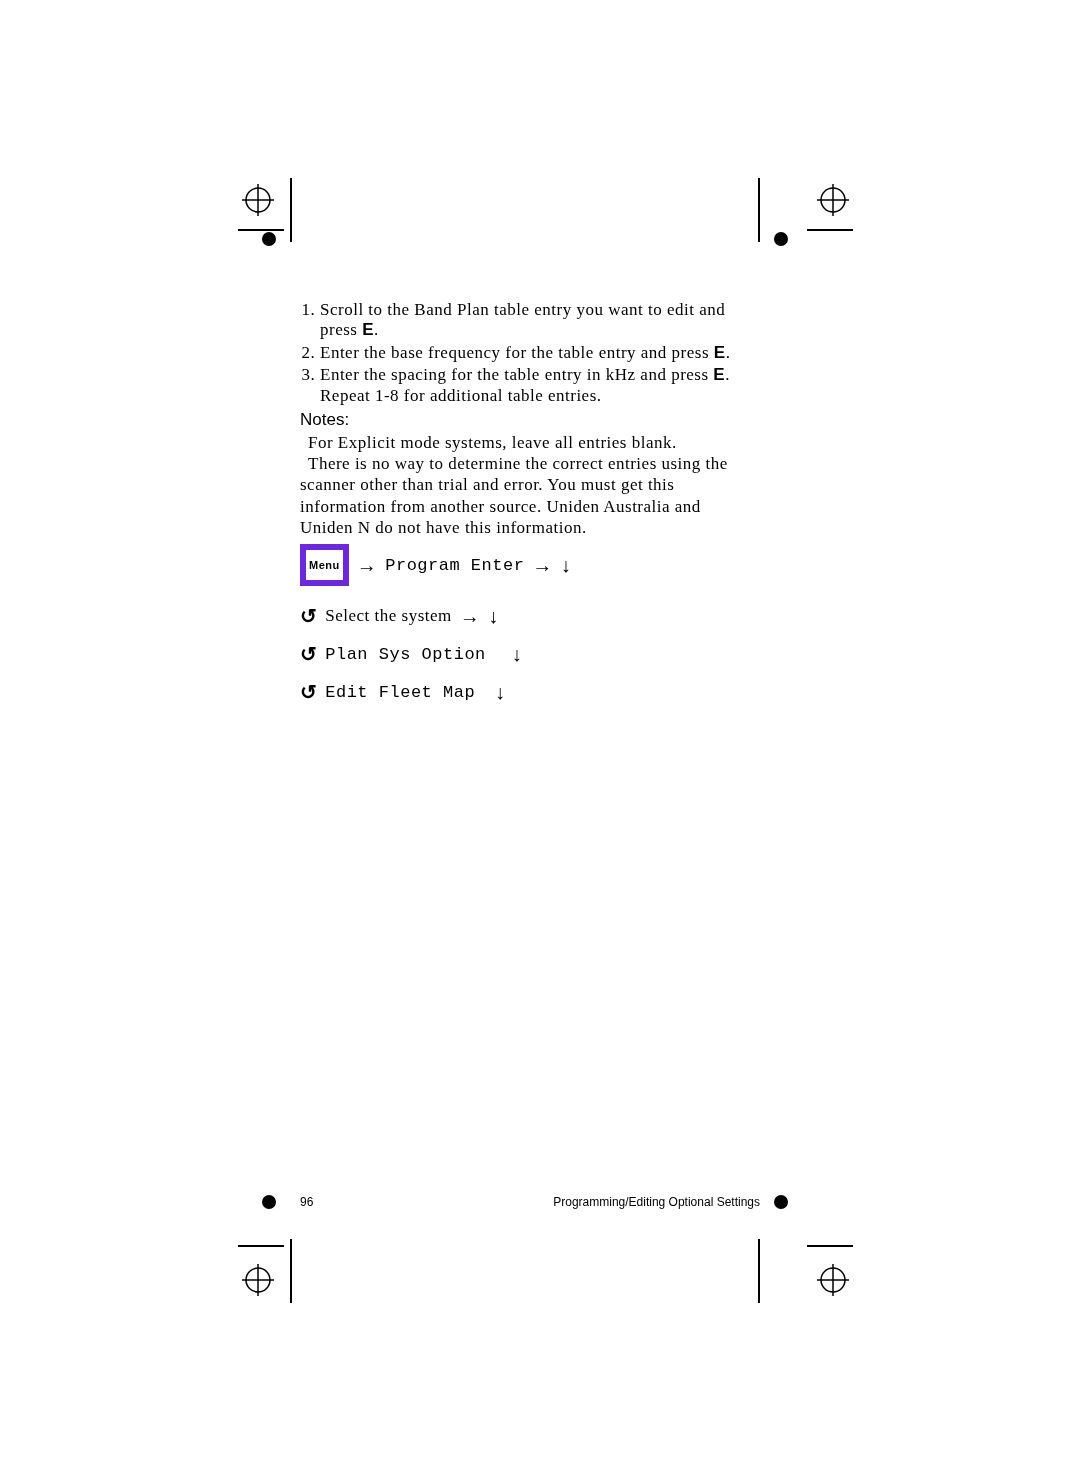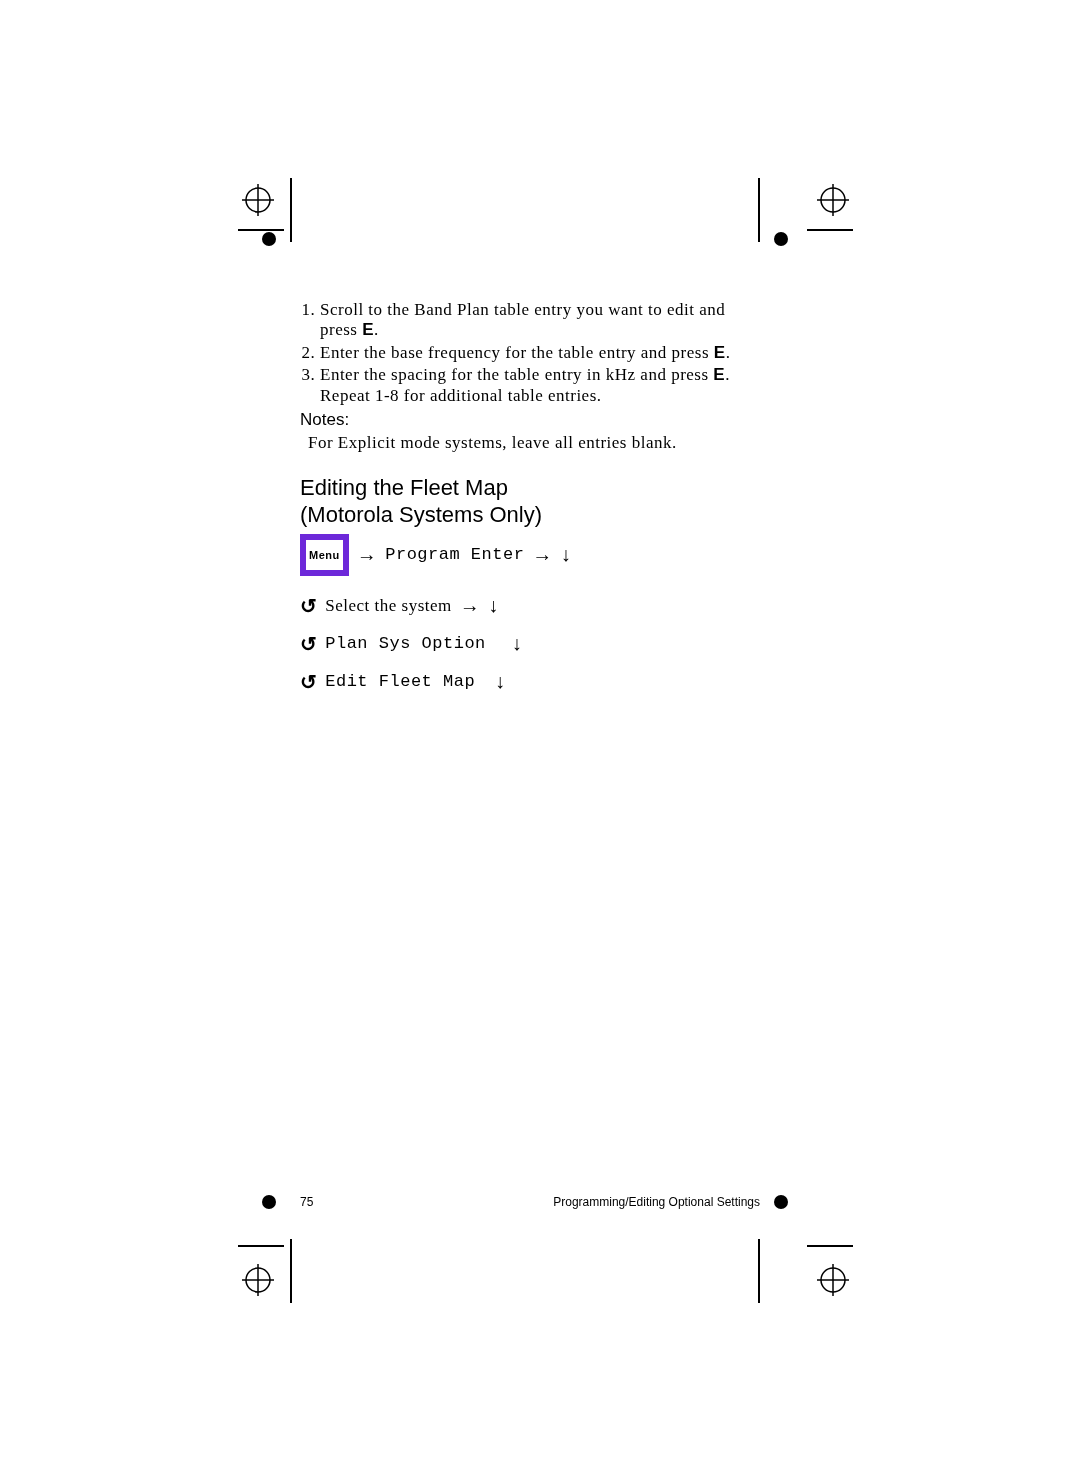--- a/index.html
+++ b/index.html
@@ -117,26 +117,23 @@
       </li>
       <li>
         <span>Enter the spacing for the table entry in kHz and press </span><span class="key">E</span><span>.</span><br>
         <span>Repeat 1-8 for additional table entries.</span>
       </li>
     </ol>
 
     <div class="notes-hd">Notes:</div>
     <div class="notes-body">
       <div style="text-indent:8px;">For Explicit mode systems, leave all entries blank.</div>
+      <div style="text-indent:8px;">There is no way to determine the correct entries using the scanner other than trial and error. You must get this information from another source. Uniden Australia and Uniden N do not have this information.</div>
     </div>
 
-    <h2 class="section">
-      <span>Editing the Fleet Map</span><br>
-      <span>(Motorola Systems Only)</span>
-    </h2>
 
     <div class="navline first">
       <span class="menu-box">Menu</span>
       <span class="arrow-icon">
           <span>→</span>
         </span>
       <span>Program Enter</span>
       <span class="arrow-icon">
           <span>→</span>
         </span>
@@ -175,17 +172,17 @@
       <span>Edit Fleet Map</span>
       <span class="down-icon" style="margin-left:12px;">
           <span>↓</span>
         </span>
     </div>
 
 
   </div>
 
   <div class="footer">
-    <span class="pageno">75</span>
+    <span class="pageno">96</span>
     <span>Programming/Editing Optional Settings</span>
   </div>
 
 </div>
 
 </body></html>

